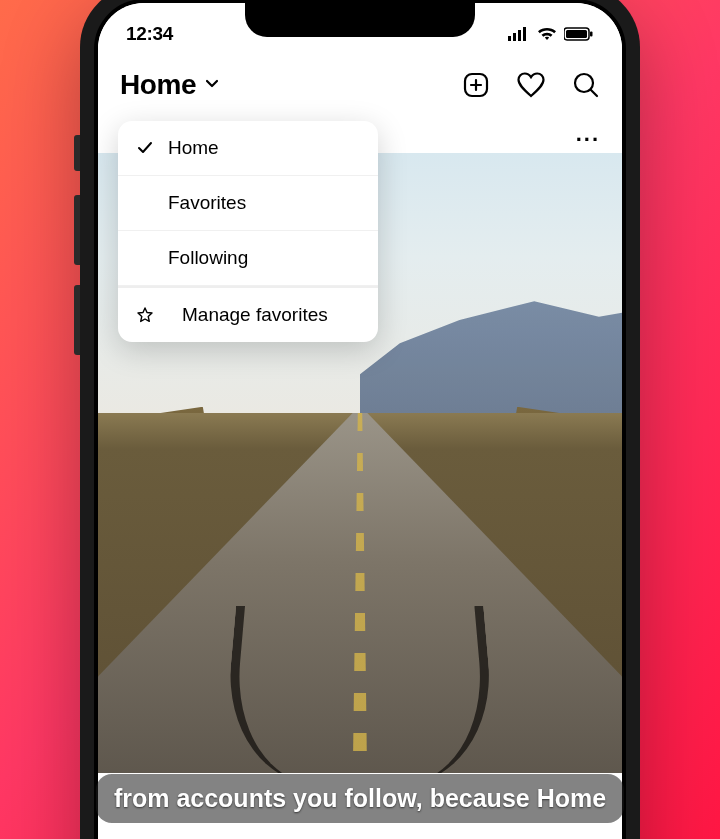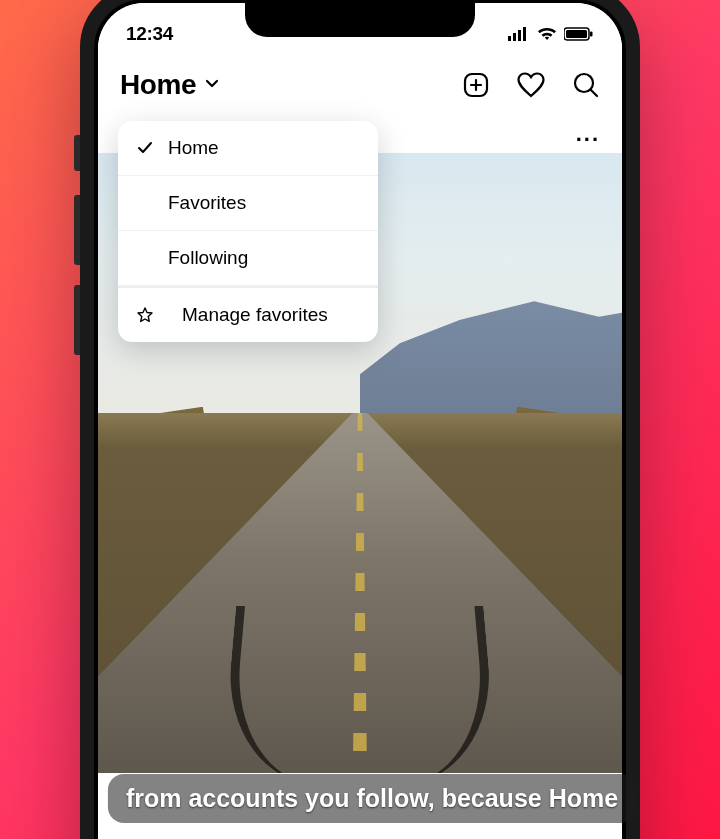--- a/index.html
+++ b/index.html
@@ -226,21 +226,20 @@
       transform: translateX(-50%);
       background: rgba(30,30,30,0.55);
       color: #fff;
       font-size: 25px;
       font-weight: 600;
       padding: 10px 18px;
       border-radius: 16px;
       white-space: nowrap;
       text-shadow: 0 1px 2px rgba(0,0,0,0.6);
       z-index: 500;
-      margin-left: 12px;
     }
   </style>
 </head>
 <body>
 
 <div class="phone">
   <div class="side-button sb1"></div>
   <div class="side-button sb2"></div>
   <div class="side-button sb3"></div>
   <div class="phone-inner">

